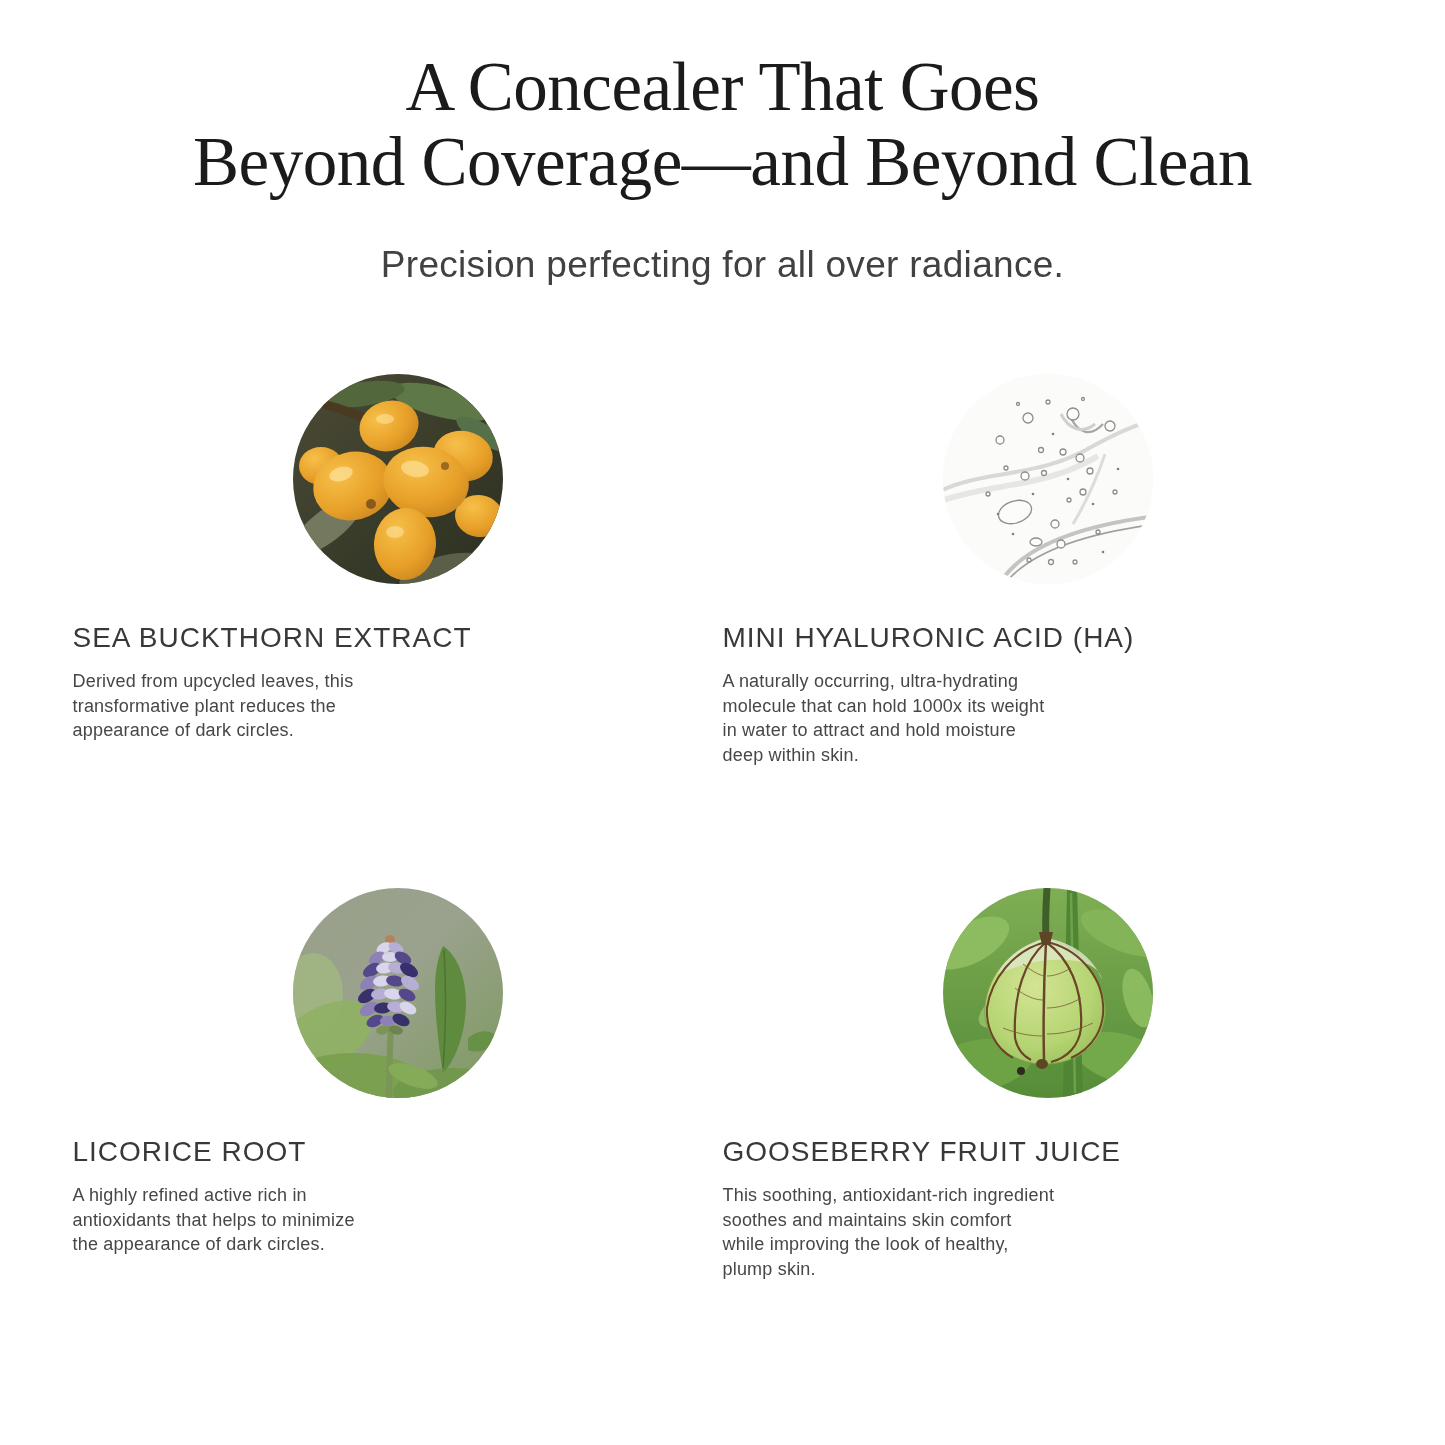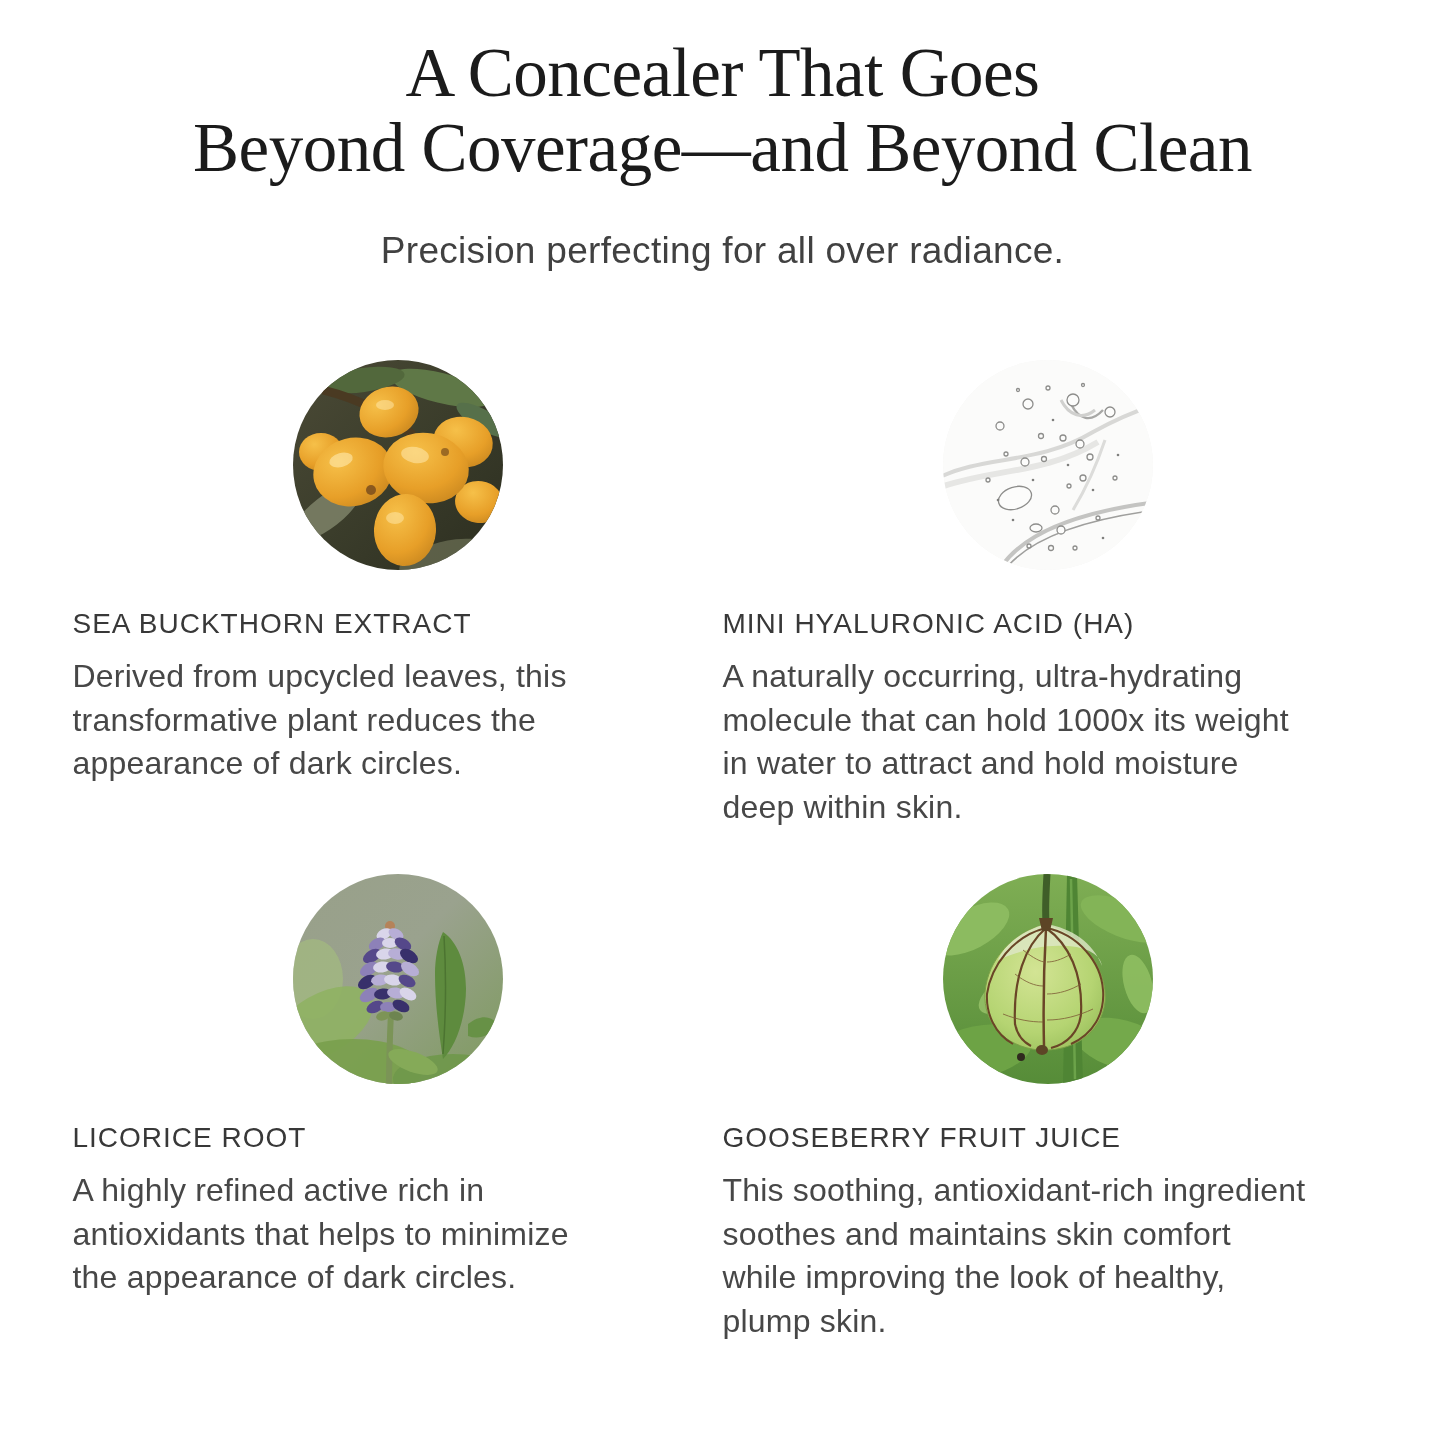--- a/index.html
+++ b/index.html
@@ -10,21 +10,21 @@
     overflow: hidden;
     font-family: "Liberation Sans", "DejaVu Sans", sans-serif;
   }
   .page {
     width: 1445px;
     height: 1445px;
     background: #ffffff;
     position: relative;
   }
   .hero {
-    padding-top: 36px;
+    padding-top: 50px;
     text-align: center;
   }
   .title {
     font-family: "Liberation Serif", "DejaVu Serif", serif;
     font-weight: 400;
     font-size: 69px;
     line-height: 1.09;
     letter-spacing: -0.5px;
     color: #1b1b1b;
     white-space: pre-line;
@@ -53,21 +53,21 @@
   .photo svg { display: block; }
   .ing-name {
     margin-top: 38px;
     font-size: 28px;
     font-weight: 400;
     letter-spacing: 1px;
     color: #383838;
   }
   .ing-desc {
     margin-top: 15px;
-    font-size: 32px;
+    font-size: 18px;
     line-height: 1.36;
     letter-spacing: 0.2px;
     color: #474747;
     white-space: pre-line;
   }
 </style>
 </head>
 <body>
 
 <div class="page">

